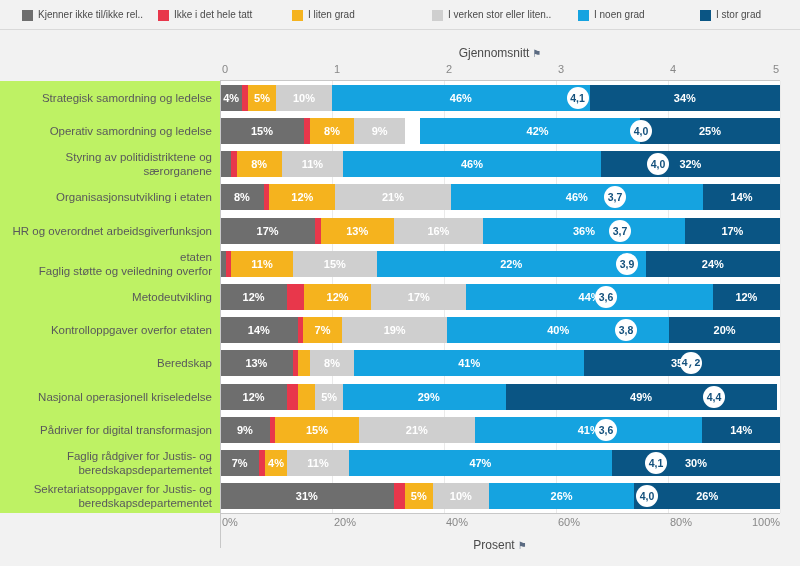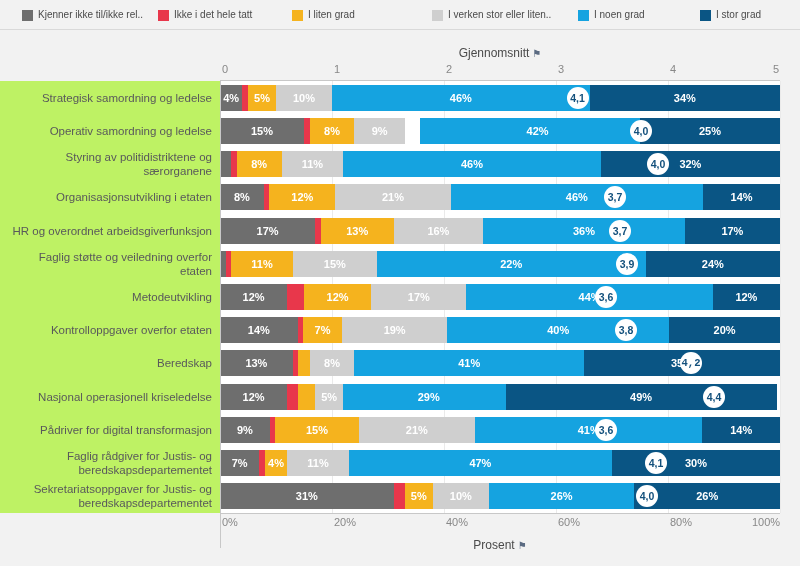--- a/index.html
+++ b/index.html
@@ -162,22 +162,22 @@
         <div>Organisasjonsutvikling i etaten</div>
       </div>
       <div class="row-label" style="top: 69.0769px; left: 4px;">
         <div>Styring av politidistriktene og</div>
         <div>særorganene</div>
       </div>
       <div class="row-label" style="top: 142.538px; left: 4px;">
         <div>HR og overordnet arbeidsgiverfunksjon</div>
       </div>
       <div class="row-label" style="top: 168.769px; left: 4px;">
+        <div>etaten</div>
         <div>Faglig støtte og veiledning overfor</div>
-        <div>etaten</div>
       </div>
       <div class="row-label" style="top: 209px; left: 4px;">
         <div>Metodeutvikling</div>
       </div>
       <div class="row-label" style="top: 242.231px; left: 4px;">
         <div>Kontrolloppgaver overfor etaten</div>
       </div>
       <div class="row-label" style="top: 275.462px; left: 4px;">
         <div>Beredskap</div>
       </div>

